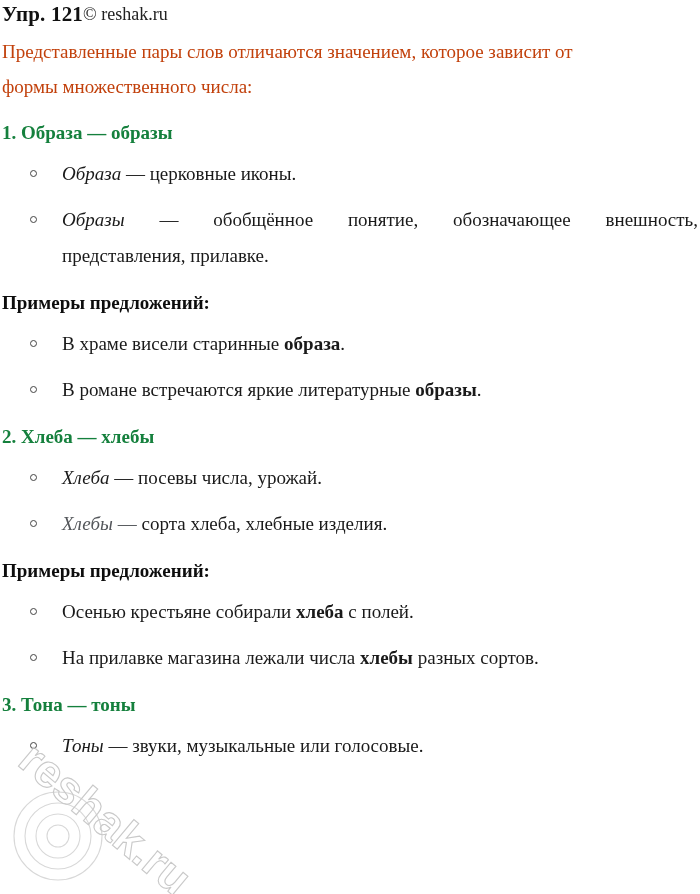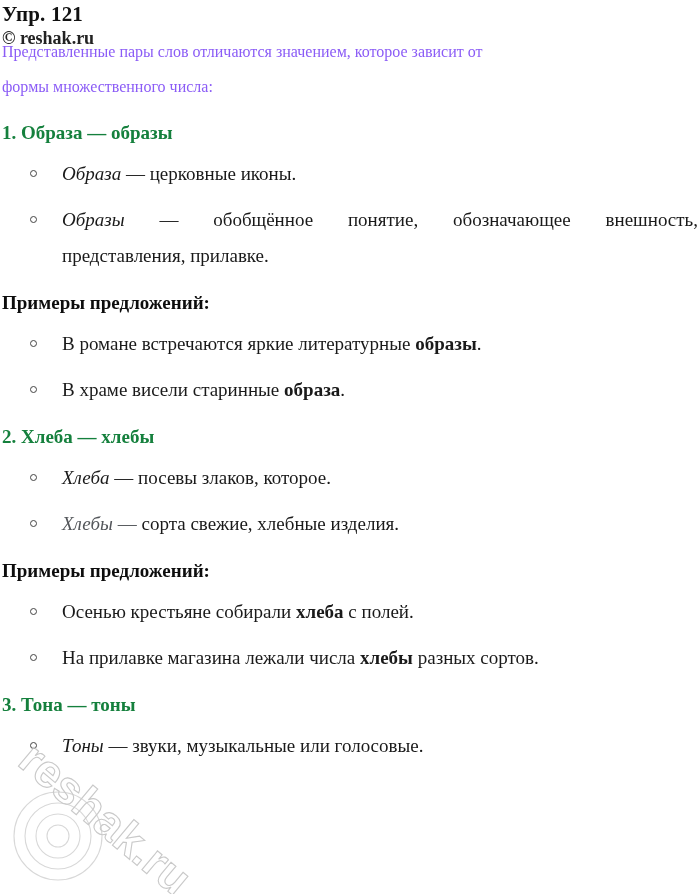--- a/index.html
+++ b/index.html
@@ -24,49 +24,47 @@
   }
 
   
   .header {
     position: relative;
     height: 26px;
     display: flex;
     align-items: flex-start;
     justify-content: flex-start;
     padding: 2px 2px 0 2px;
-    flex-direction: column;
   }
   .exercise-title {
     font-size: 21px;
     font-weight: bold;
     line-height: 24px;
     letter-spacing: 0.2px;
     color: #111111;
   }
   .copyright {
     font-size: 18px;
     line-height: 24px;
     color: #222222;
     white-space: nowrap;
-    font-weight: bold;
   }
 
   
   .content {
     position: relative;
     padding: 0 2px 0 2px;
   }
   .intro {
-    font-size: 16px;
+    font-size: 19px;
     line-height: 35px;
     text-align: justify;
     text-justify: inter-word;
     margin: 6px 0 0 0;
-    color: #8b5cf6;
+    color: #c2410c;
   }
   .intro .lastline {
     display: block;
   }
 
   .section-heading {
     font-size: 19px;
     font-weight: bold;
     line-height: 34px;
     margin: 12px 0 0 0;
@@ -173,38 +171,38 @@
         </span>
         <span class="ln2">представления, прилавке.</span>
       </li>
     </ul>
 
     <div class="examples-heading">Примеры предложений:</div>
 
     <ul class="bullets">
       <li>
         <span class="marker"></span>
+        <span>В храме висели старинные </span><span class="bd">образа</span><span>.</span>
+      </li>
+      <li>
+        <span class="marker"></span>
         <span>В романе встречаются яркие литературные </span><span class="bd">образы</span><span>.</span>
       </li>
-      <li>
-        <span class="marker"></span>
-        <span>В храме висели старинные </span><span class="bd">образа</span><span>.</span>
-      </li>
     </ul>
 
     <div class="section-heading">2. Хлеба — хлебы</div>
 
     <ul class="bullets">
       <li>
         <span class="marker"></span>
-        <span class="it">Хлеба</span><span> — </span><span>посевы злаков, которое.</span>
-      </li>
-      <li>
-        <span class="marker"></span>
-        <span class="it muted">Хлебы</span><span class="muted"> — </span><span>сорта свежие, хлебные изделия.</span>
+        <span class="it">Хлеба</span><span> — </span><span>посевы числа, урожай.</span>
+      </li>
+      <li>
+        <span class="marker"></span>
+        <span class="it muted">Хлебы</span><span class="muted"> — </span><span>сорта хлеба, хлебные изделия.</span>
       </li>
     </ul>
 
     <div class="examples-heading">Примеры предложений:</div>
 
     <ul class="bullets">
       <li>
         <span class="marker"></span>
         <span>Осенью крестьяне собирали </span><span class="bd">хлеба</span><span> с полей.</span>
       </li>

